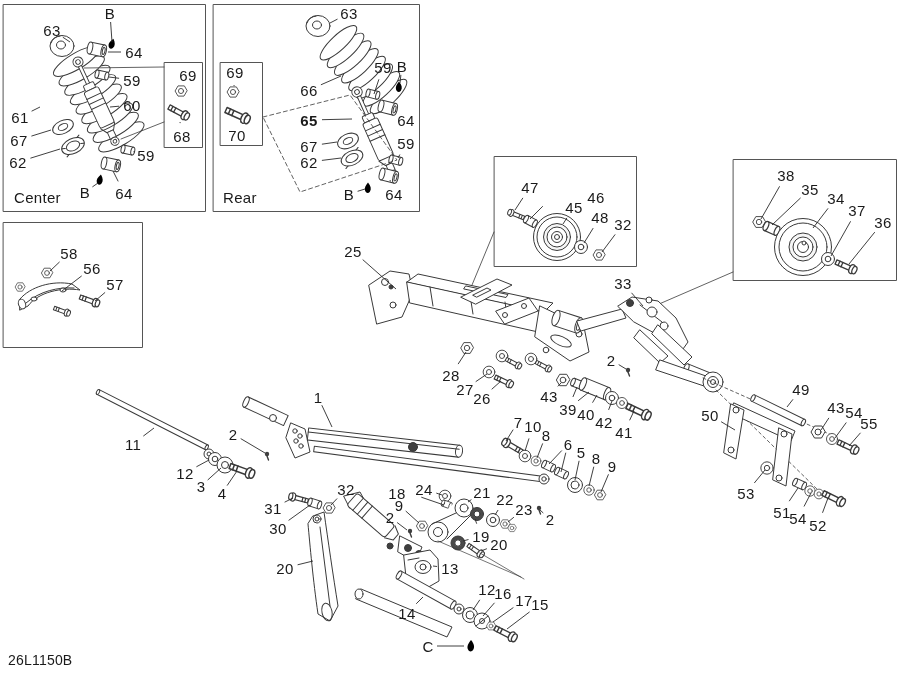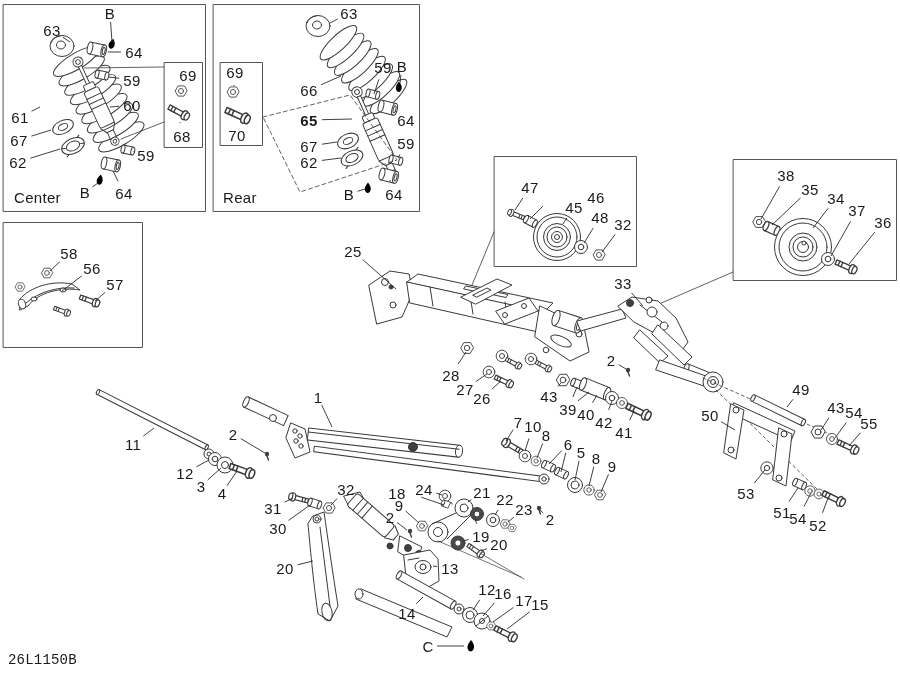--- a/index.html
+++ b/index.html
@@ -4,21 +4,21 @@
 <style>
   :root{ --line:#3a3a3a; --label:#1a1a1a; --leader:#2a2a2a; --dark:#3f3f3f; }
   html,body{margin:0;padding:0;background:#fff;}
   .stage{position:relative;width:900px;height:675px;background:#fff;overflow:hidden;
          font-family:"Liberation Sans",sans-serif;}
   .art{position:absolute;left:0;top:0;}
   .art .ink{stroke:var(--line);fill:#fff;stroke-width:1;stroke-linejoin:round;stroke-linecap:round;}
   .callout{position:absolute;transform:translate(-50%,-50%);font-size:15px;color:var(--label);
            white-space:nowrap;letter-spacing:.3px;}
   .callout.left{transform:translate(0,-50%);}
-  .callout.code{font-size:14px;letter-spacing:.2px;font-family:Liberation Mono, monospace;}
+  .callout.code{font-size:14px;letter-spacing:.2px;}
 </style>
 </head>
 <body>
 
 <div class="stage">
 
 <svg class="art" width="900" height="675" viewBox="0 0 900 675">
   <defs>
     <g id="nutG">
           <path d="M7,0 L3.5,6 L-3.5,6 L-7,0 L-3.5,-6 L3.5,-6 Z"></path>

